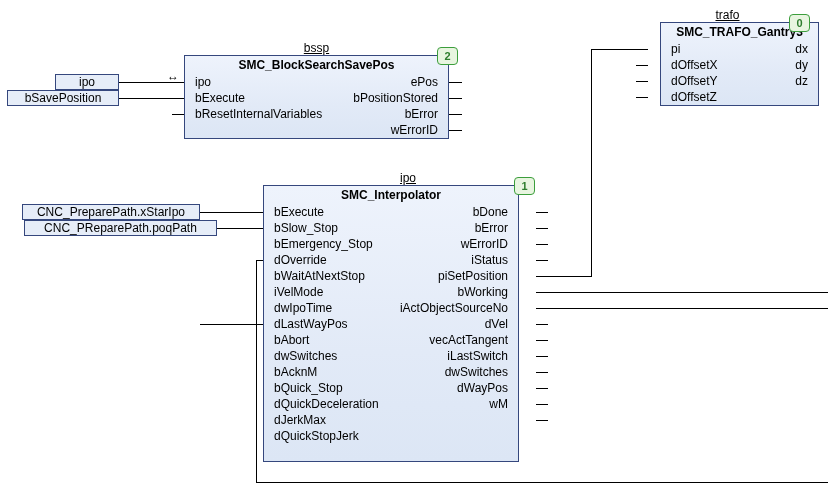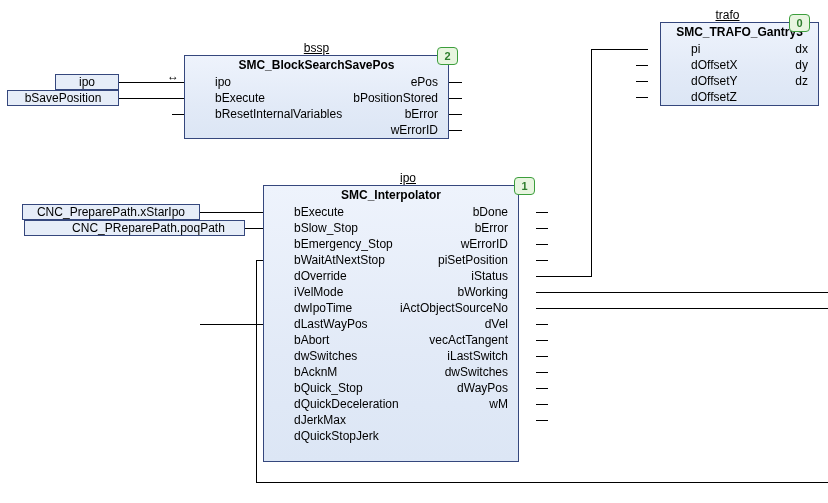--- a/index.html
+++ b/index.html
@@ -15,21 +15,21 @@
   }
   .block-title{
     height:18px;line-height:18px;
     font-size:12px;font-weight:bold;text-align:center;color:#000;
     white-space:nowrap;overflow:hidden;
   }
   .prow{
     height:16px;line-height:16px;
     display:flex;justify-content:space-between;
     font-size:12px;color:#000;
-    padding:0 10px;white-space:nowrap;margin-left:20px;
+    padding:0 10px;white-space:nowrap;
   }
   .pin-in{text-align:left;}
   .pin-out{text-align:left;margin-left:auto;}
 
   
   .inst-label{
     position:absolute;height:14px;line-height:14px;
     font-size:12px;color:#000;text-align:center;white-space:nowrap;text-decoration:underline;
   }
 
@@ -115,21 +115,21 @@
   <div class="wh" style="left:636px;top:97px;width:12px;"></div>
   <div class="wh" style="left:807px;top:49px;width:12px;"></div>
   <div class="wh" style="left:807px;top:65px;width:12px;"></div>
   <div class="wh" style="left:807px;top:81px;width:12px;"></div>
 
   <span class="inout-marker" style="left:167px;top:70px;">↔</span>
 
   <div class="varbox" style="left:55px;top:74px;width:62px;">ipo</div>
   <div class="varbox" style="left:22px;top:204px;width:176px;">CNC_PreparePath.xStarIpo</div>
   <div class="varbox" style="left:7px;top:90px;width:110px;">bSavePosition</div>
-  <div class="varbox" style="left:24px;top:220px;width:191px;padding-left:28px;">CNC_PReparePath.poqPath</div>
+  <div class="varbox" style="left:24px;top:220px;width:191px;">CNC_PReparePath.poqPath</div>
 
   <div class="inst-label" style="left:184px;top:41px;width:265px;">bssp</div>
   <div class="block" style="left:184px;top:55px;width:265px;height:84px;">
     <div class="block-title">SMC_BlockSearchSavePos</div>
     <div class="prow">
       <span class="pin-in">ipo</span>
       <span class="pin-out">ePos</span>
     </div>
     <div class="prow">
       <span class="pin-in">bExecute</span>
@@ -155,26 +155,26 @@
     </div>
     <div class="prow">
       <span class="pin-in">bSlow_Stop</span>
       <span class="pin-out">bError</span>
     </div>
     <div class="prow">
       <span class="pin-in">bEmergency_Stop</span>
       <span class="pin-out">wErrorID</span>
     </div>
     <div class="prow">
+      <span class="pin-in">dOverride</span>
+      <span class="pin-out">iStatus</span>
+    </div>
+    <div class="prow">
       <span class="pin-in">bWaitAtNextStop</span>
       <span class="pin-out">piSetPosition</span>
-    </div>
-    <div class="prow">
-      <span class="pin-in">dOverride</span>
-      <span class="pin-out">iStatus</span>
     </div>
     <div class="prow">
       <span class="pin-in">iVelMode</span>
       <span class="pin-out">bWorking</span>
     </div>
     <div class="prow">
       <span class="pin-in">dwIpoTime</span>
       <span class="pin-out">iActObjectSourceNo</span>
     </div>
     <div class="prow">

